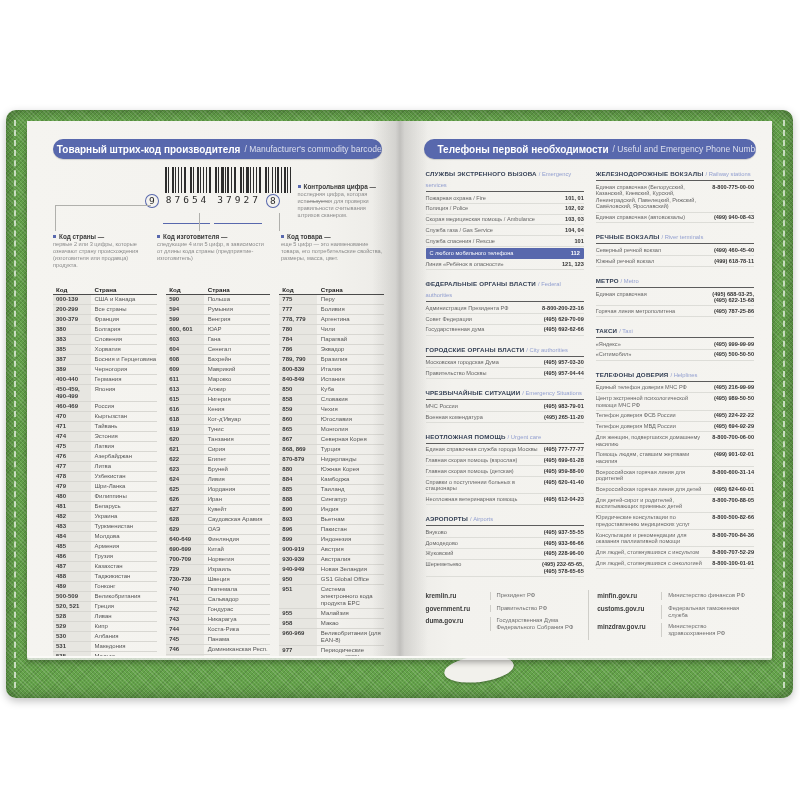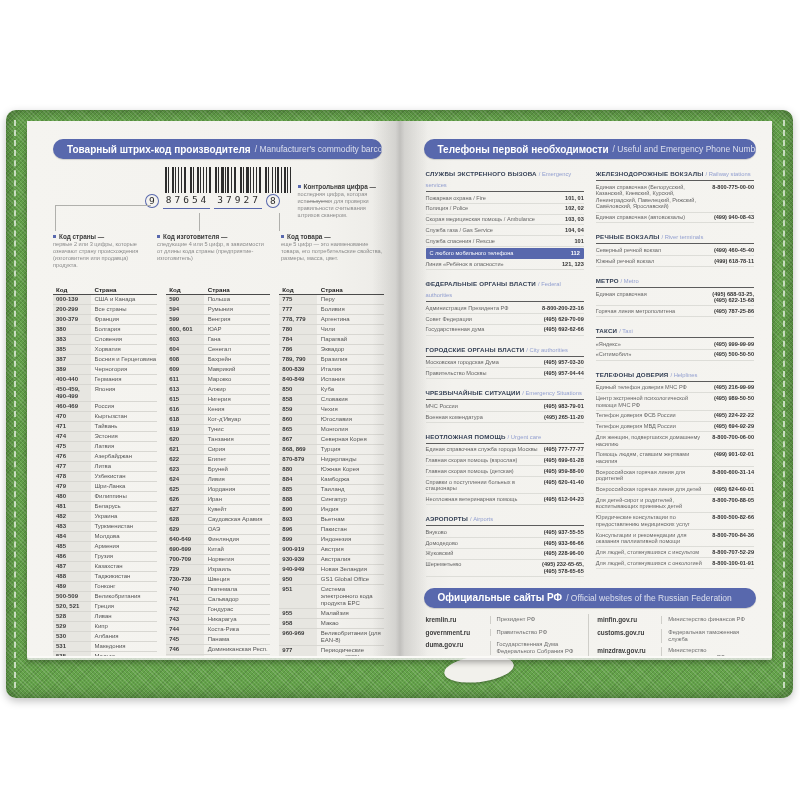--- a/index.html
+++ b/index.html
@@ -18,31 +18,31 @@
   .spine{position:absolute;left:50%;transform:translateX(-50%);width:56px;top:0;bottom:0;z-index:5;
     background:linear-gradient(90deg,transparent,rgba(0,0,0,.10) 42%,rgba(0,0,0,.18) 50%,rgba(0,0,0,.10) 58%,transparent);pointer-events:none;}
   .page{width:50%;box-sizing:border-box;position:relative;padding:14px 14px 6px 16px;overflow:hidden;}
   .page.left{background:linear-gradient(90deg,#f5f4f0 0%,#f3f2ee 80%,#ebeae6 100%);}
   .page.right{background:linear-gradient(90deg,#ebeae6 0%,#f3f2ee 14%,#f5f4f0 100%);}
 
   .bar{height:20px;border-radius:10px;background:#5868ad;display:flex;align-items:center;
     padding:0 10px 0 14px;box-shadow:0 1px 1px rgba(0,0,0,.15);white-space:nowrap;overflow:hidden;}
   .bar-ru{color:#fff;font-weight:bold;font-size:10px;}
   .bar-en{color:rgba(255,255,255,.78);font-size:8.5px;margin-left:4px;}
-  .page.left .bar{margin:4px 4px 0 10px;}
-  .page.right .bar{margin:4px 2px 0 8px;}
+  .page.left .bar{margin:4px 4px 0 10px;justify-content:center;}
+  .page.right .bar{margin:4px 2px 0 8px;justify-content:space-between;}
 
   
   .diagram{position:relative;height:116px;margin:6px 2px 0 10px;font-size:5.6px;color:#777;}
   .bars{position:absolute;left:112px;top:2px;width:126px;height:26px;
     background:repeating-linear-gradient(90deg,#2d2d2d 0 1.5px,transparent 1.5px 3px,#2d2d2d 3px 4px,transparent 4px 6.5px,#2d2d2d 6.5px 8.5px,transparent 8.5px 10px,#2d2d2d 10px 10.8px,transparent 10.8px 12.5px);}
   .digits{position:absolute;left:92px;top:29px;display:flex;align-items:flex-start;gap:4px;
     font-size:9.5px;color:#2c2c2c;font-family:"DejaVu Sans Mono","Liberation Mono",monospace;}
   .oval{border:1px solid #5868ad;border-radius:50%;padding:0 3px 1px;line-height:11px;}
-  .dgroup{letter-spacing:3px;border-bottom:1.5px solid #5868ad;padding:0 1px 3px 3px;line-height:11px;}
+  .dgroup{letter-spacing:3px;border-bottom:1.5px solid #5868ad;padding:0 1px 18px 3px;line-height:11px;}
   .lbl{position:absolute;}
   .lbl-t{font-weight:bold;color:#3a3a3a;font-size:6.4px;margin-bottom:1px;}
   .mark{display:inline-block;width:3px;height:3px;background:#5868ad;margin-right:3px;vertical-align:1px;}
   .lbl-d{line-height:7px;color:#8a8a8a;}
   .cline{position:absolute;border-color:#b0b0ac;}
 
   
   .ctable{display:flex;gap:9px;margin:4px 2px 0 10px;}
   .ccol{flex:1;}
   .c-row{display:flex;border-bottom:1px solid #d8d7d2;align-items:stretch;}
@@ -790,24 +790,20 @@
                 <span class="p-val">8-800-707-52-29</span>
               </div>
               <div class="p-row">
                 <span class="p-lbl">Для людей, столкнувшихся с онкологией</span>
                 <span class="p-val">8-800-100-01-91</span>
               </div>
             </div>
           </div>
       </div>
 
-      <div class="bar">
-        <span class="bar-ru">Официальные сайты РФ</span>
-        <span class="bar-en">/ Official websites of the Russian Federation</span>
-      </div>
 
       <div class="sites">
         <div class="scol">
             <div class="s-row">
               <span class="s-site">kremlin.ru</span>
               <span class="s-desc">Президент РФ</span>
             </div>
             <div class="s-row">
               <span class="s-site">government.ru</span>
               <span class="s-desc">Правительство РФ</span>

